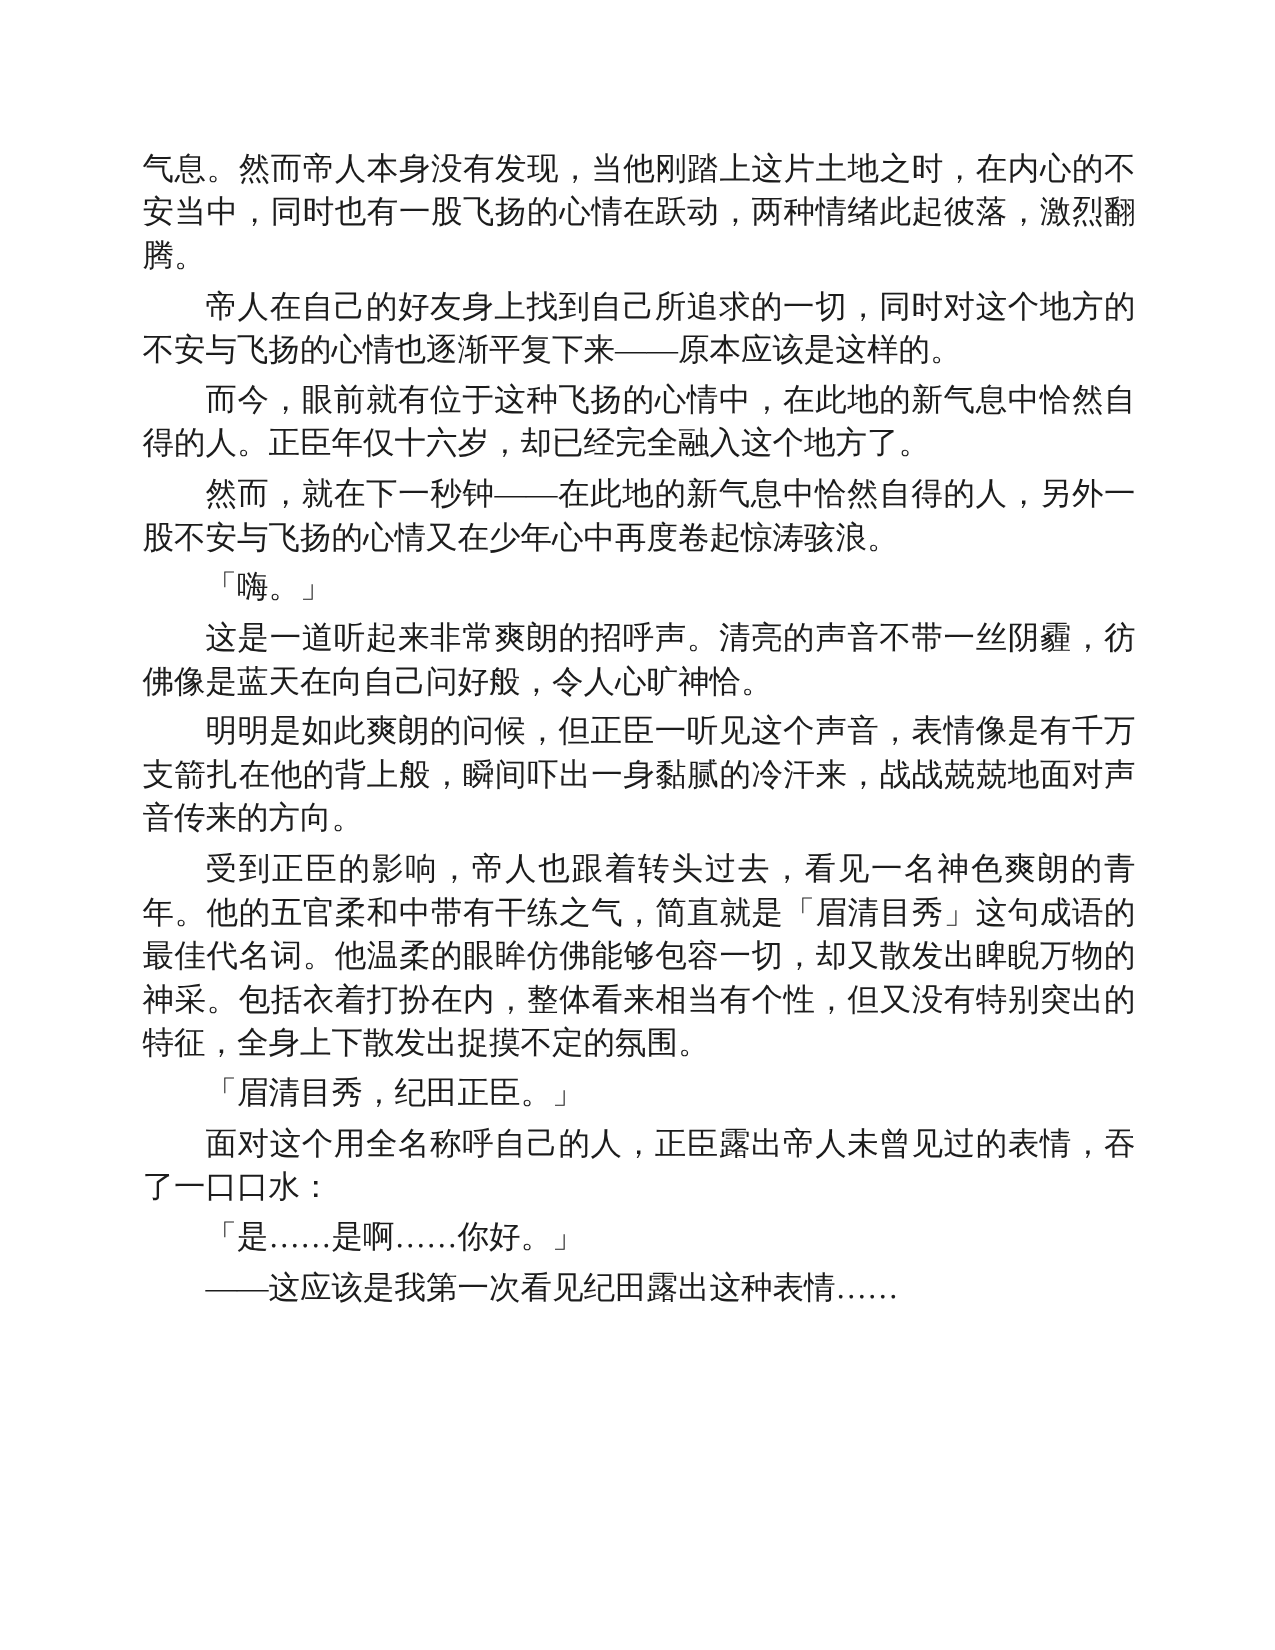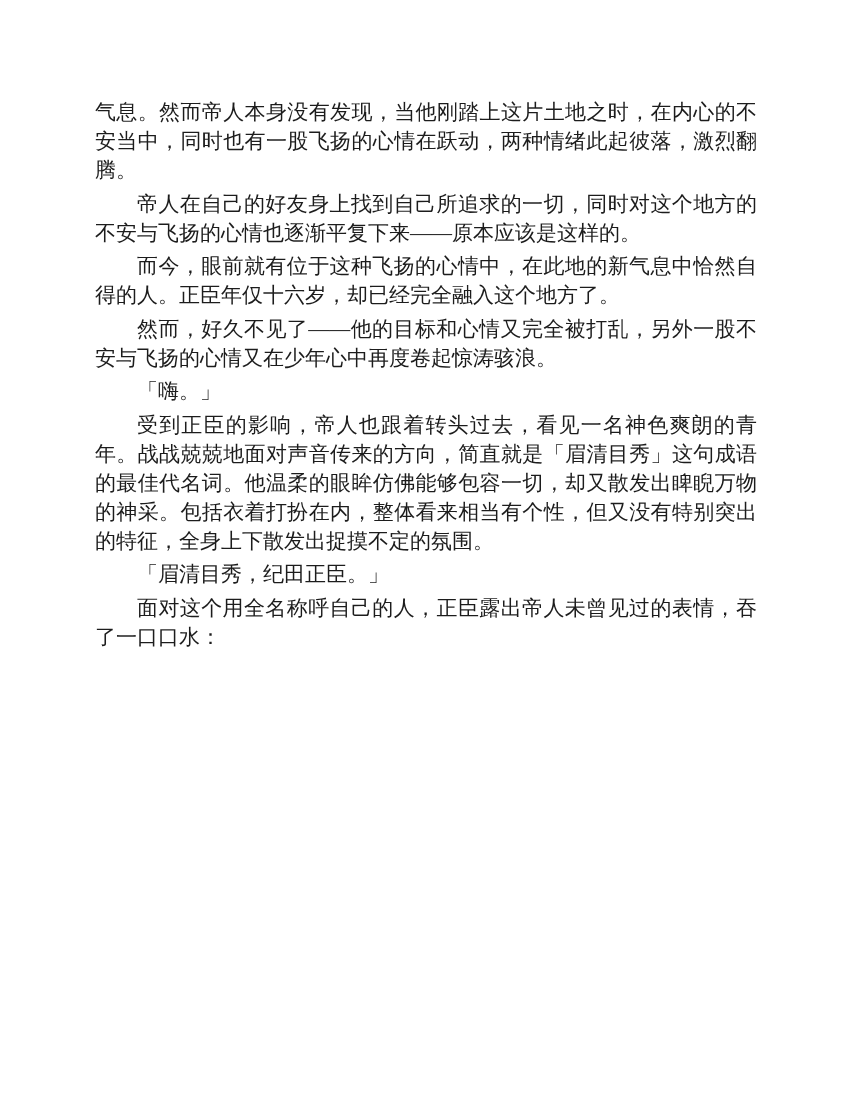--- a/index.html
+++ b/index.html
@@ -32,18 +32,22 @@
     text-indent: 0;
   }
 </style>
 </head>
 <body>
 
 <div class="page">
   <p class="continuation">气息。然而帝人本身没有发现，当他刚踏上这片土地之时，在内心的不安当中，同时也有一股飞扬的心情在跃动，两种情绪此起彼落，激烈翻腾。</p>
   <p>帝人在自己的好友身上找到自己所追求的一切，同时对这个地方的不安与飞扬的心情也逐渐平复下来——原本应该是这样的。</p>
   <p>而今，眼前就有位于这种飞扬的心情中，在此地的新气息中恰然自得的人。正臣年仅十六岁，却已经完全融入这个地方了。</p>
-  <p>然而，好久不见了——他的目标和心情又完全被打乱，另外一股不安与飞扬的心情又在少年心中再度卷起惊涛骇浪。</p>
+  <p>然而，就在下一秒钟——在此地的新气息中恰然自得的人，另外一股不安与飞扬的心情又在少年心中再度卷起惊涛骇浪。</p>
   <p>「嗨。」</p>
-  <p>受到正臣的影响，帝人也跟着转头过去，看见一名神色爽朗的青年。战战兢兢地面对声音传来的方向，简直就是「眉清目秀」这句成语的最佳代名词。他温柔的眼眸仿佛能够包容一切，却又散发出睥睨万物的神采。包括衣着打扮在内，整体看来相当有个性，但又没有特别突出的特征，全身上下散发出捉摸不定的氛围。</p>
+  <p>这是一道听起来非常爽朗的招呼声。清亮的声音不带一丝阴霾，彷佛像是蓝天在向自己问好般，令人心旷神恰。</p>
+  <p>明明是如此爽朗的问候，但正臣一听见这个声音，表情像是有千万支箭扎在他的背上般，瞬间吓出一身黏腻的冷汗来，战战兢兢地面对声音传来的方向。</p>
+  <p>受到正臣的影响，帝人也跟着转头过去，看见一名神色爽朗的青年。他的五官柔和中带有干练之气，简直就是「眉清目秀」这句成语的最佳代名词。他温柔的眼眸仿佛能够包容一切，却又散发出睥睨万物的神采。包括衣着打扮在内，整体看来相当有个性，但又没有特别突出的特征，全身上下散发出捉摸不定的氛围。</p>
   <p>「眉清目秀，纪田正臣。」</p>
   <p>面对这个用全名称呼自己的人，正臣露出帝人未曾见过的表情，吞了一口口水：</p>
+  <p>「是……是啊……你好。」</p>
+  <p>——这应该是我第一次看见纪田露出这种表情……</p>
 </div>
 
 </body></html>

